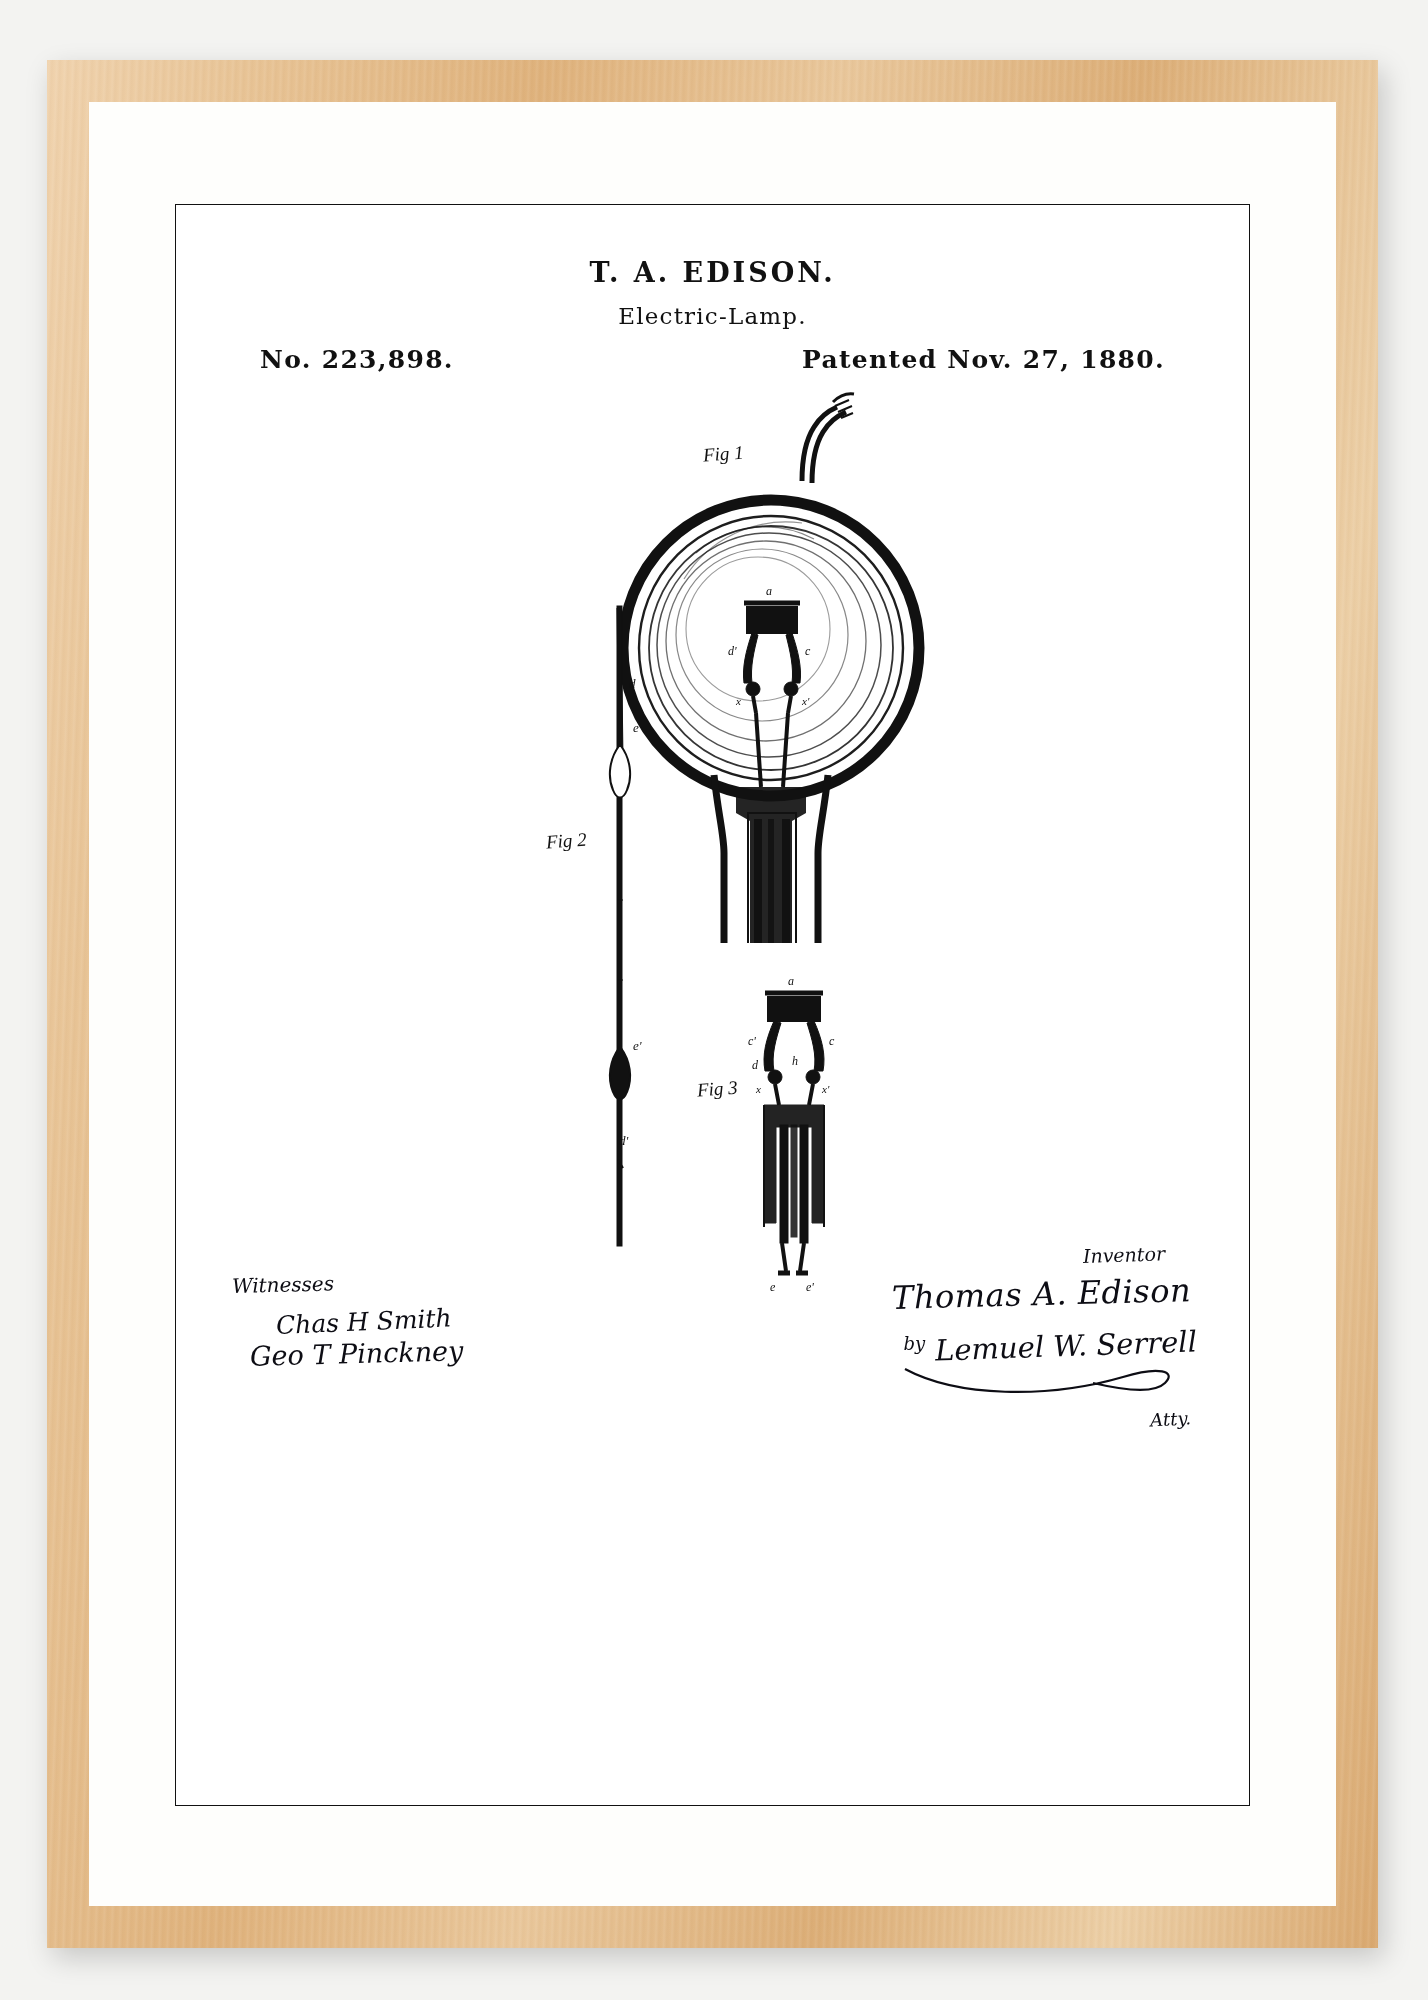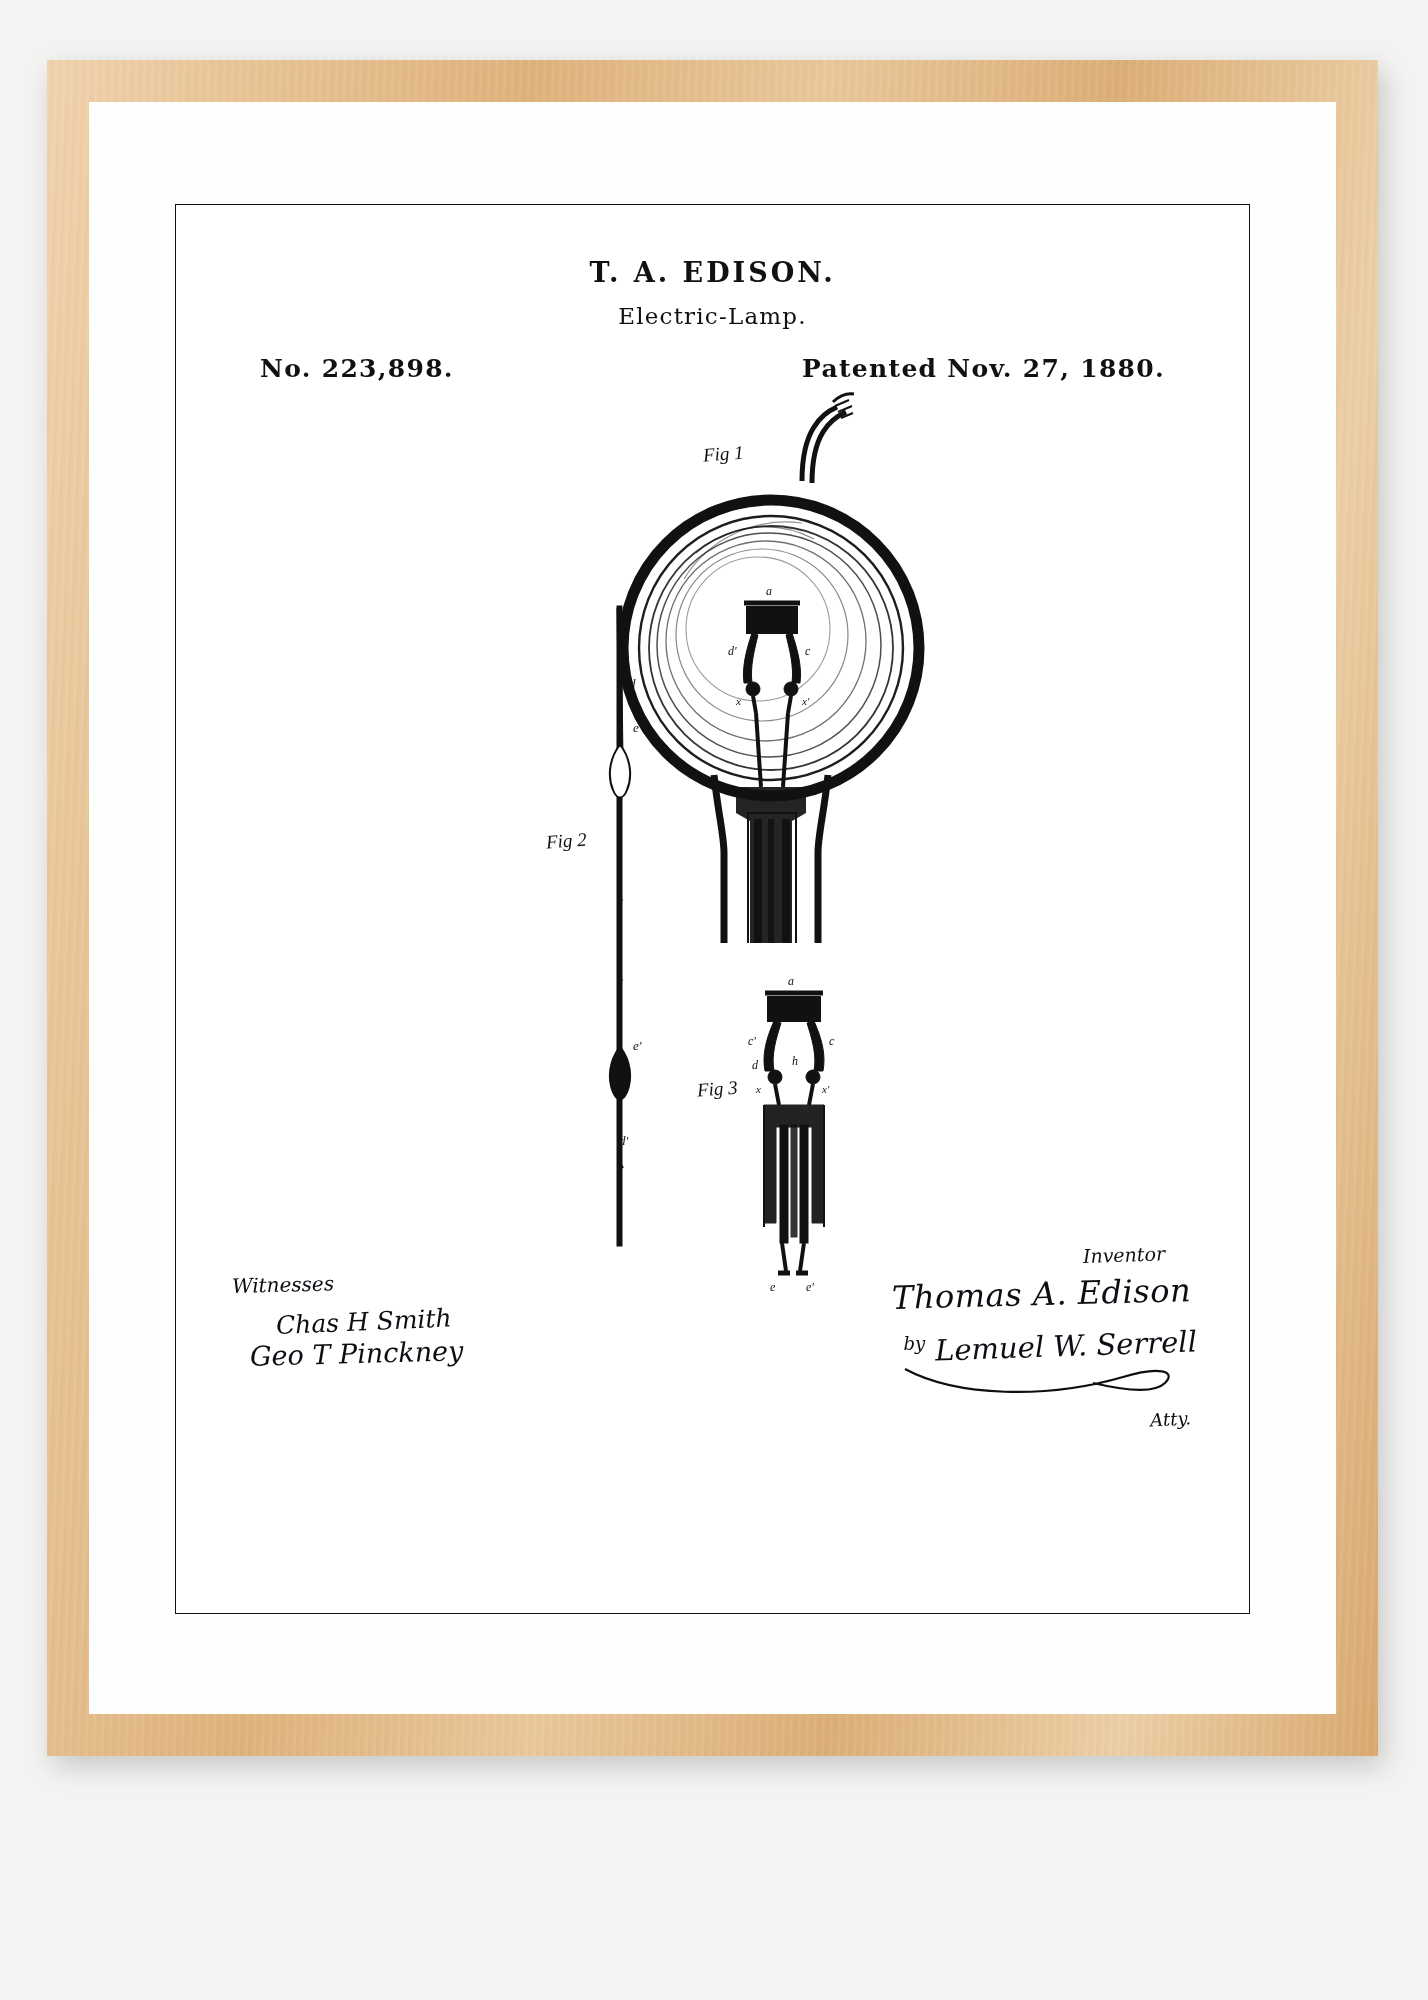--- a/index.html
+++ b/index.html
@@ -19,21 +19,21 @@
     inset: 0;
     background: #f3f3f1;
   }
 
   
   .frame-outer {
     position: absolute;
     left: 47px;
     top: 60px;
     width: 1331px;
-    height: 1696px;
+    height: 1888px;
     background: #14b8a6;
     box-shadow: 6px 10px 26px rgba(0,0,0,0.18);
   }
   
   .frame-outer::before {
     content: "";
     position: absolute;
     inset: 0;
     background:
       linear-gradient(100deg,
@@ -106,21 +106,21 @@
     font-family: "DejaVu Serif", serif;
     font-size: 23px;
     letter-spacing: 1.2px;
     color: #111;
     margin-top: 15px;
     font-weight: 400;
   }
   .meta-row {
     position: absolute;
     left: 0; right: 0;
-    top: 149px;
+    top: 140px;
     display: flex;
     justify-content: space-between;
     padding: 0 84px;
   }
   .meta-no, .meta-date {
     font-family: "DejaVu Serif", serif;
     font-size: 25px;
     font-weight: 700;
     letter-spacing: 1.3px;
     color: #111;

